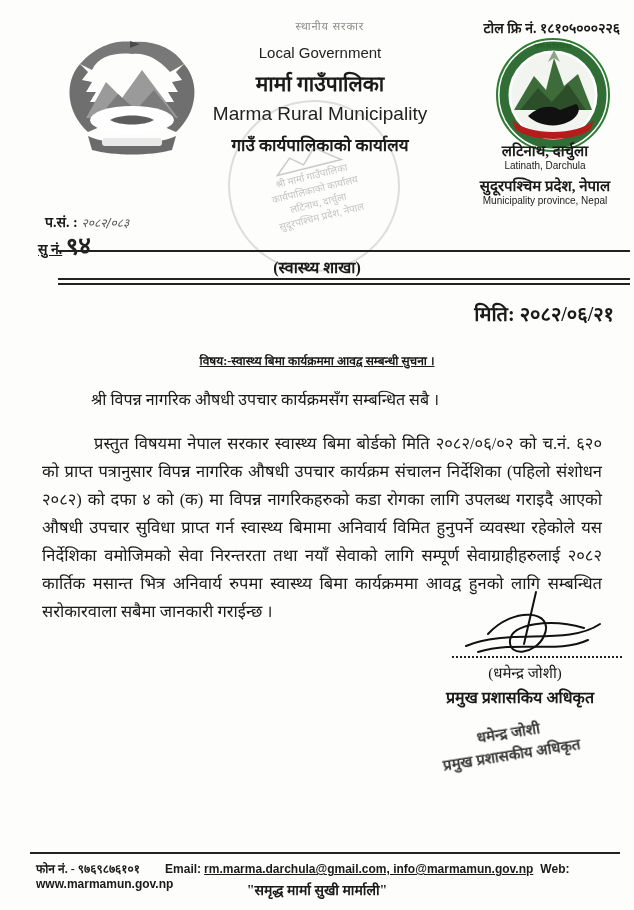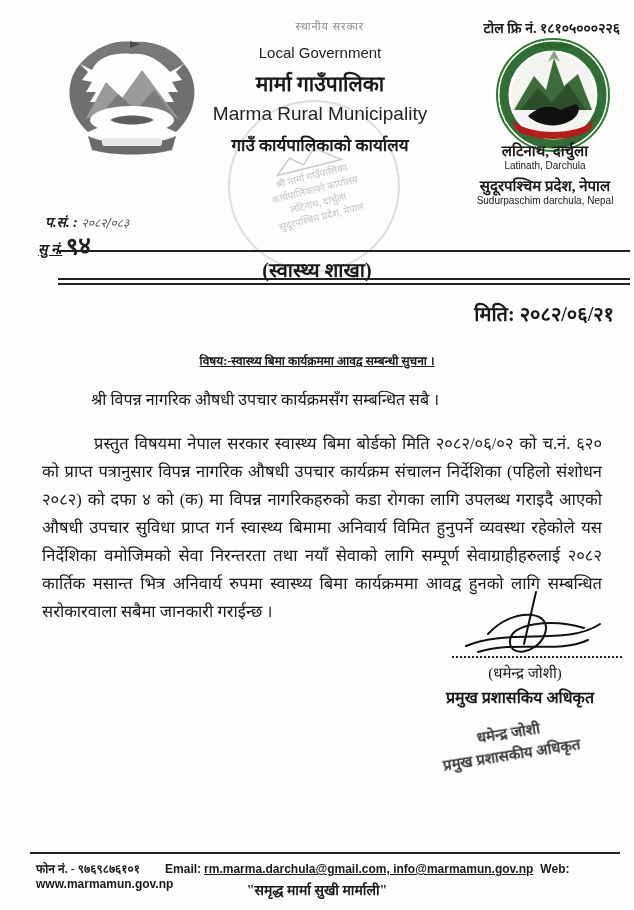--- a/index.html
+++ b/index.html
@@ -18,28 +18,28 @@
   .tollfree{font-size:14px;font-weight:bold;}
   .h-local-en{font-size:15px;color:#222;}
   .h-muni-np{font-size:21px;font-weight:bold;}
   .h-muni-en{font-size:19px;color:#222;}
   .h-office-np{font-size:17px;font-weight:bold;}
   .h-office-en{font-size:21px;font-weight:bold;letter-spacing:.2px;}
   .addr-np{font-size:15px;font-weight:bold;}
   .addr-en{font-size:10px;}
 
   
-  .ref-label{font-size:14px;font-weight:bold;font-style:italic;}
+  .ref-label{font-size:14px;font-weight:bold;}
   .hand{font-family:"DejaVu Sans",sans-serif;font-style:italic;color:#555;font-size:12px;}
   .hand-big{font-family:"DejaVu Sans",sans-serif;font-size:24px;font-weight:bold;color:#222;transform:rotate(-3deg);display:inline-block;}
 
   .rule{position:absolute;left:58px;right:4px;border-top:2px solid #222;}
   .rule-double{position:absolute;left:58px;right:4px;height:3px;border-top:2px solid #222;border-bottom:2px solid #222;}
 
-  .section-name{font-size:20px;font-weight:bold;}
+  .section-name{font-size:16px;font-weight:bold;}
   .date-line{font-size:20px;font-weight:bold;}
   .subject{font-size:12px;font-weight:bold;text-decoration:underline;}
   .addressee{font-size:16px;margin-left:8px;}
   .bodytext{
     font-size:16.5px;line-height:28px;text-align:justify;
     text-indent:52px;
   }
 
   
   .dotline{border-bottom:2px dotted #222;width:170px;}
@@ -128,21 +128,21 @@
       <div class="pk">कार्यपालिकाको कार्यालय</div>
       <div class="pk">लटिनाथ, दार्चुला</div>
       <div class="pk">सुदूरपश्चिम प्रदेश, नेपाल</div>
     </div>
   </div>
 
   <div class="abs" style="right:14px;top:140px;width:150px;text-align:center;">
     <div class="addr-np">लटिनाथ, दार्चुला</div>
     <div class="addr-en sans">Latinath, Darchula</div>
     <div class="addr-np" style="margin-top:4px;">सुदूरपश्चिम प्रदेश, नेपाल</div>
-    <div class="addr-en sans">Sudurpaschim darchula, Nepal</div>
+    <div class="addr-en sans">Municipality province, Nepal</div>
   </div>
 
   <div class="abs" style="left:45px;top:212px;">
     <span class="ref-label">प.सं. :</span>
     <span class="hand">२०८२/०८३</span>
   </div>
   <div class="abs" style="left:38px;top:228px;">
     <span class="ref-label" style="text-decoration:underline;">सु नं.</span>
     <span class="hand-big">९४</span>
   </div>

